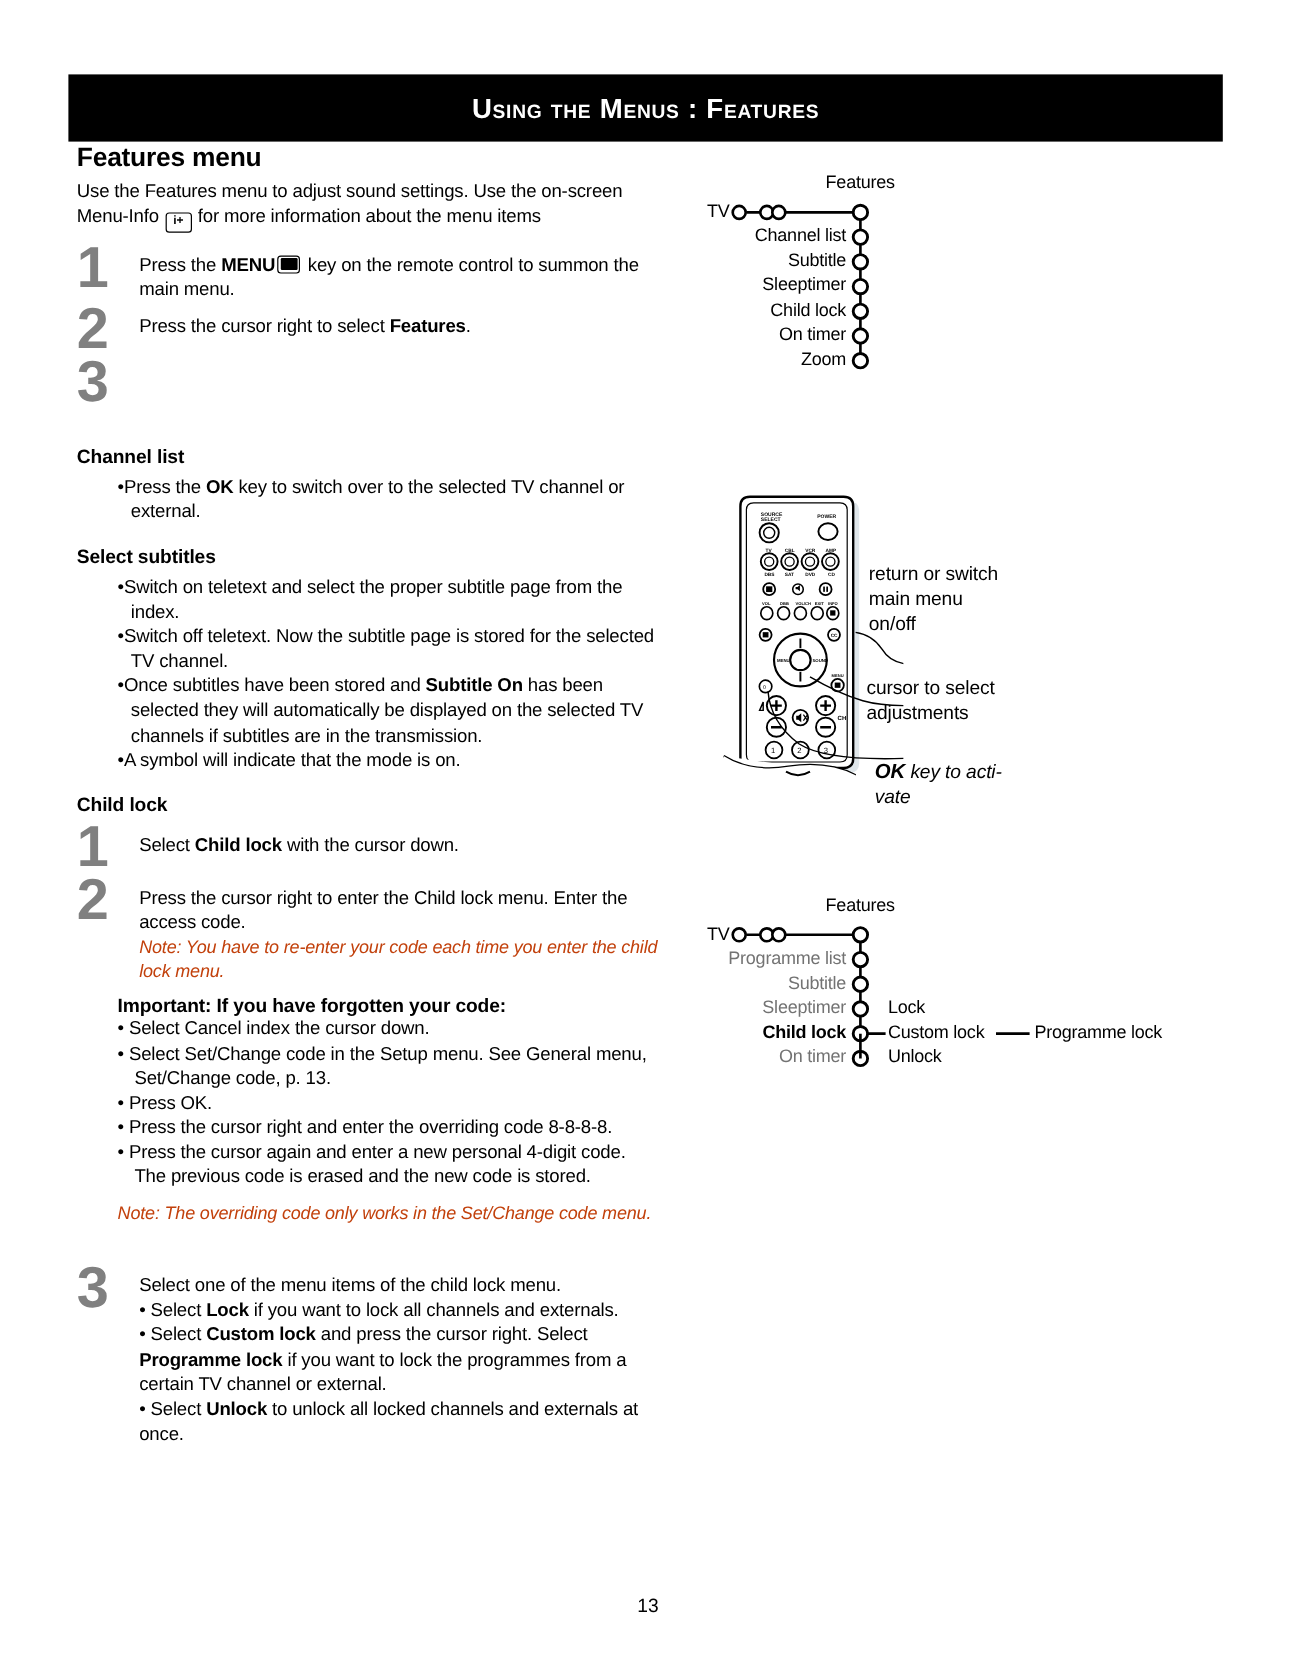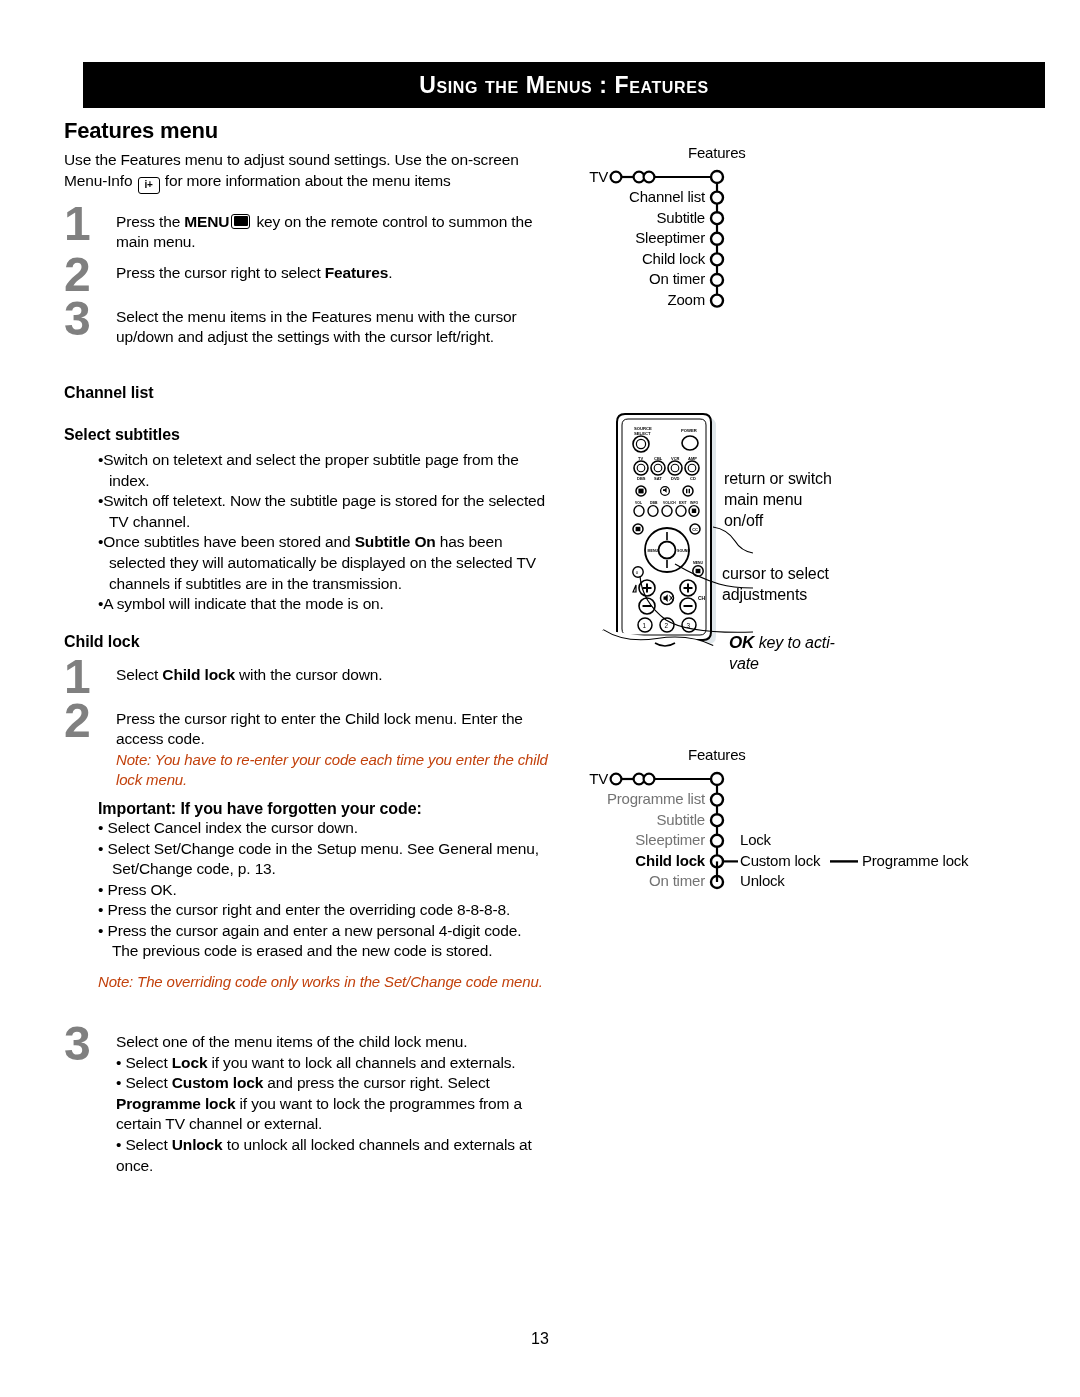--- a/index.html
+++ b/index.html
@@ -21,26 +21,25 @@
     width: 1080px;
     height: 1397px;
   }
 
   
   .header-bar {
     position: absolute;
     left: 57px;
     top: 62px;
     width: 962px;
-    height: 46px;
+    height: 56px;
     background: #000000;
     display: flex;
     align-items: center;
     justify-content: center;
-    margin-left: 26px;
   }
   .header-title {
     color: #ffffff;
     font-size: 23px;
     font-weight: bold;
     font-variant: small-caps;
     letter-spacing: 0.6px;
     font-family: "Liberation Sans", sans-serif;
   }
 
@@ -258,28 +257,30 @@
       <div class="step-num">2</div>
       <div class="step-body">
         <span>Press the cursor right to select </span><b>Features</b><span>.</span>
       </div>
     </div>
 
     <div class="spacer-14"></div>
 
     <div class="step">
       <div class="step-num">3</div>
-      <div class="step-body">Select the menu items in the Features menu with the cursor up/down and adjust the settings with the cursor left/right.</div>
     </div>
 
     <div class="spacer-22"></div>
     <div class="spacer-14"></div>
 
     <div class="sub-head">Channel list</div>
     <div class="spacer-6"></div>
+    <ul class="bullets">
+      <li>•<span>Press the </span><b>OK</b><span> key to switch over to the selected TV channel or external.</span></li>
+    </ul>
 
     <div class="spacer-18"></div>
 
     <div class="sub-head">Select subtitles</div>
     <div class="spacer-6"></div>
     <ul class="bullets">
       <li>•<span>Switch on teletext and select the proper subtitle page from the index.</span></li>
       <li>•<span>Switch off teletext.  Now the subtitle page is stored for the selected TV channel.</span></li>
       <li>•<span>Once subtitles have been stored and </span><b>Subtitle On</b><span> has been selected they will automatically be displayed on the selected TV channels if subtitles are in the transmission.</span></li>
       <li>•<span>A symbol will indicate that the mode is on.</span></li>

